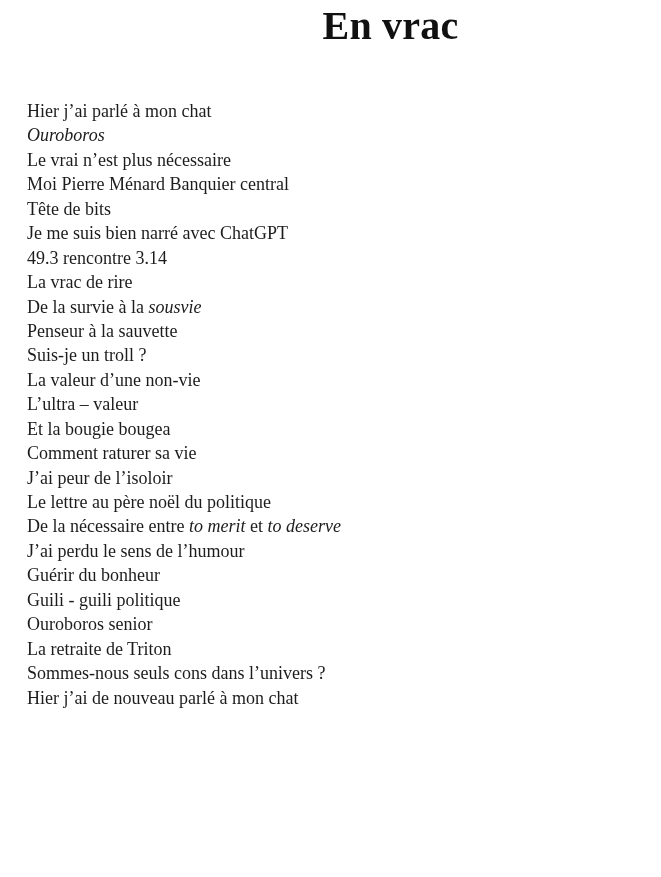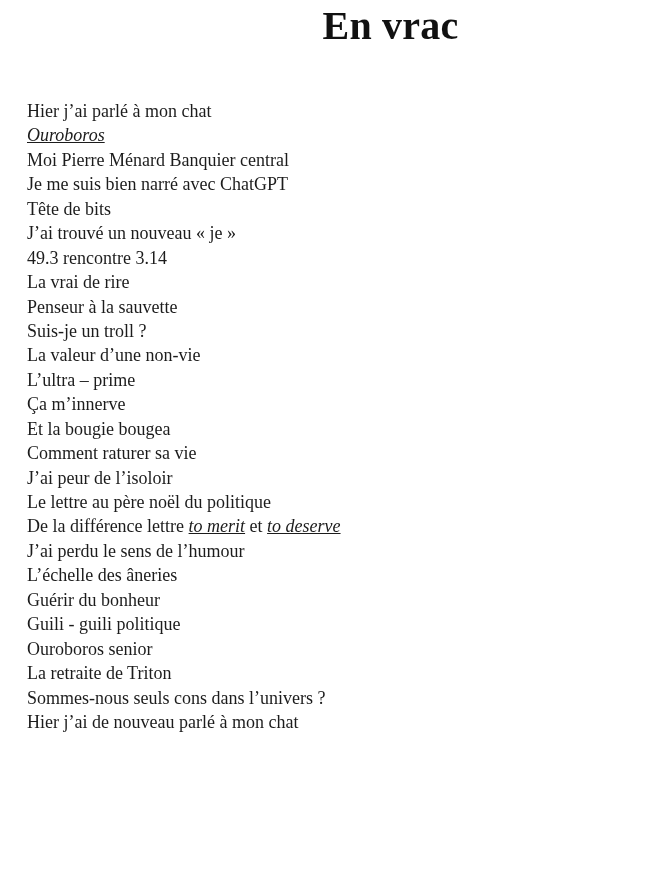--- a/index.html
+++ b/index.html
@@ -38,48 +38,46 @@
     }
     .list li {
       font-size: 18px;
       line-height: 24.45px;
       height: 24.45px;
       white-space: nowrap;
       color: #1c1c1c;
     }
     .list li em {
       font-style: italic;
-      text-decoration: underline;
     }
   </style>
 </head>
 <body>
 
 <h1 class="title">En vrac</h1>
 
 <ul class="list" id="item-list">
     <li><span>Hier j’ai parlé à mon chat</span></li>
     <li><em>Ouroboros</em></li>
+    <li><span>Le vrai n’est plus nécessaire</span></li>
     <li><span>Moi Pierre Ménard Banquier central</span></li>
+    <li><span>Tête de bits</span></li>
     <li><span>Je me suis bien narré avec ChatGPT</span></li>
-    <li><span>Tête de bits</span></li>
-    <li><span>J’ai trouvé un nouveau « je »</span></li>
     <li><span>49.3 rencontre 3.14</span></li>
-    <li><span>La vrai de rire</span></li>
+    <li><span>La vrac de rire</span></li>
+    <li><span>De la survie à la </span><em>sousvie</em></li>
     <li><span>Penseur à la sauvette</span></li>
     <li><span>Suis-je un troll ?</span></li>
     <li><span>La valeur d’une non-vie</span></li>
-    <li><span>L’ultra – prime</span></li>
-    <li><span>Ça m’innerve</span></li>
+    <li><span>L’ultra – valeur</span></li>
     <li><span>Et la bougie bougea</span></li>
     <li><span>Comment raturer sa vie</span></li>
     <li><span>J’ai peur de l’isoloir</span></li>
     <li><span>Le lettre au père noël du politique</span></li>
-    <li><span>De la différence lettre </span><em>to merit</em><span> et </span><em>to deserve</em></li>
+    <li><span>De la nécessaire entre </span><em>to merit</em><span> et </span><em>to deserve</em></li>
     <li><span>J’ai perdu le sens de l’humour</span></li>
-    <li><span>L’échelle des âneries</span></li>
     <li><span>Guérir du bonheur</span></li>
     <li><span>Guili - guili politique</span></li>
     <li><span>Ouroboros senior</span></li>
     <li><span>La retraite de Triton</span></li>
     <li><span>Sommes-nous seuls cons dans l’univers ?</span></li>
     <li><span>Hier j’ai de nouveau parlé à mon chat</span></li>
   </ul>
 
 </body></html>

